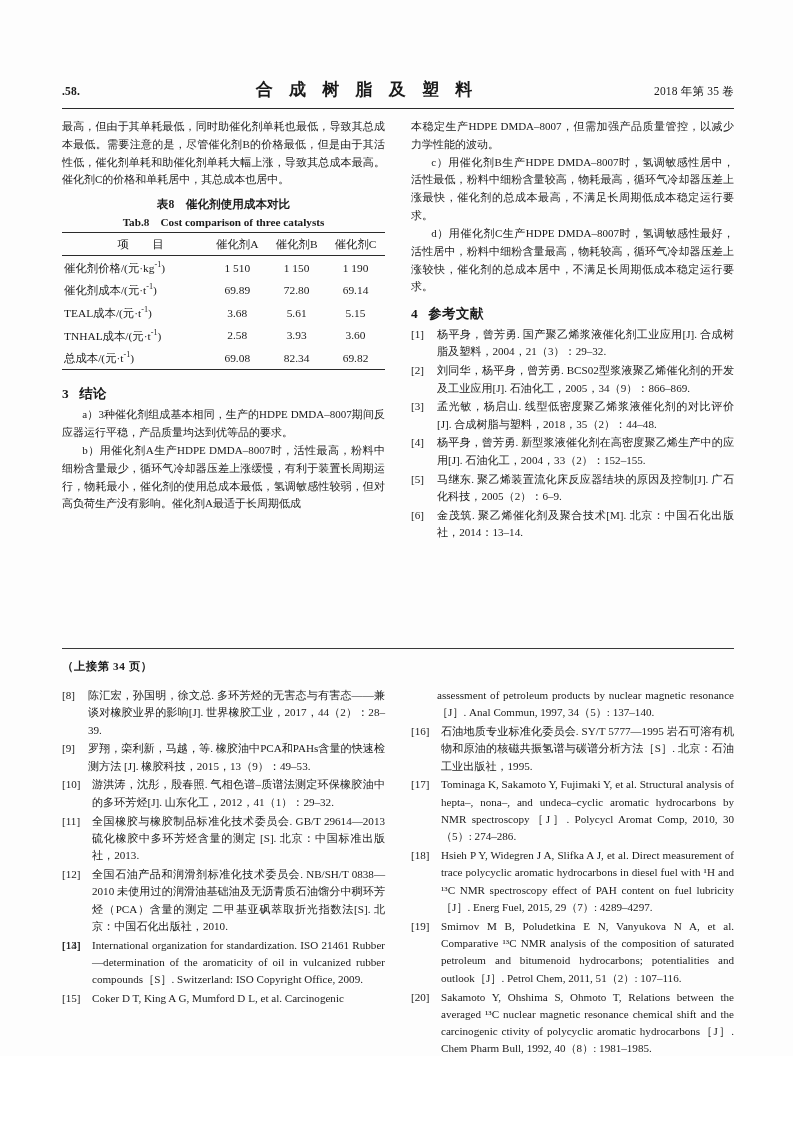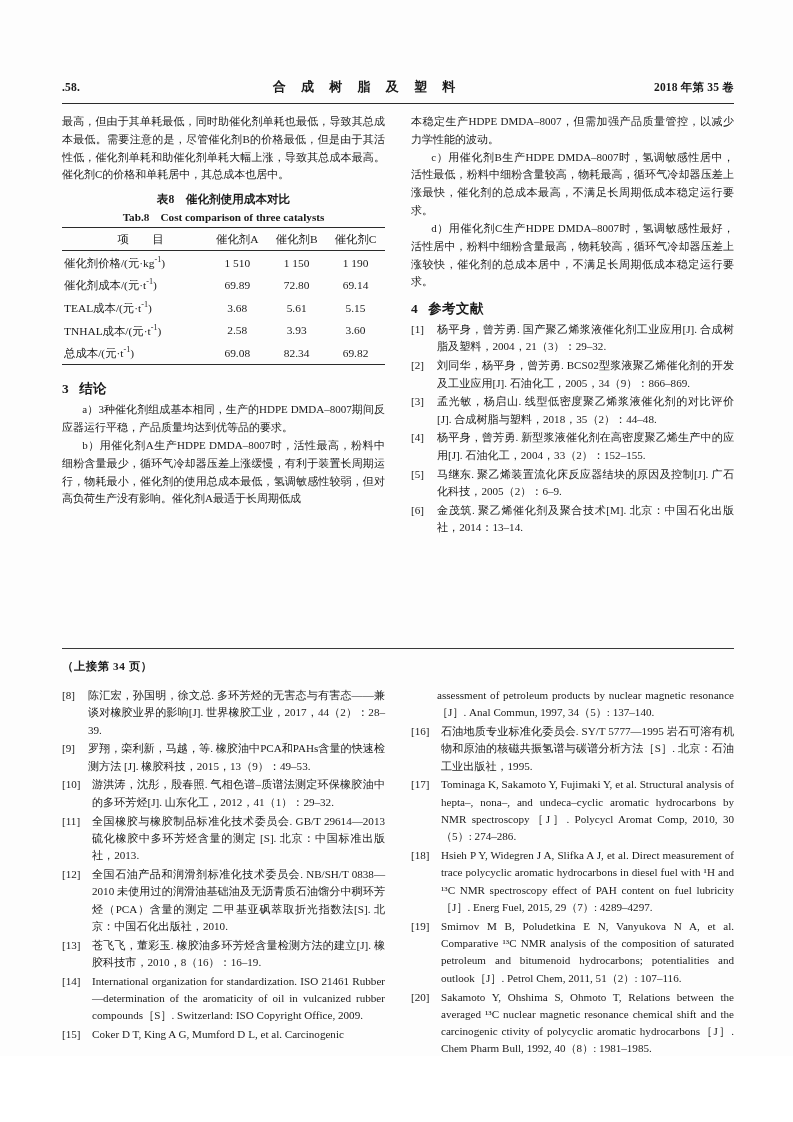--- a/index.html
+++ b/index.html
@@ -35,27 +35,27 @@
   .runhead {
     display: flex;
     align-items: baseline;
     justify-content: space-between;
     font-size: 11.5px;
     letter-spacing: 0.2px;
     padding-bottom: 5px;
   }
   .runhead-left { font-size: 11.5px; font-weight: 600; }
   .runhead-center {
-    font-size: 13px;
+    font-size: 17px;
     font-weight: 700;
     letter-spacing: 6px;
     text-align: center;
     flex: 1;
   }
-  .runhead-right { font-size: 11.5px; font-weight: 700; white-space: nowrap; }
+  .runhead-right { font-size: 11.5px; font-weight: 400; white-space: nowrap; }
   .rule-head {
     border-top: 1.4px solid #2a2a2a;
     margin-top: 2px;
     margin-bottom: 9px;
   }
 
   
   .cols {
     display: flex;
     gap: 26px;
@@ -272,21 +272,21 @@
     <div class="cont-note">（上接第 34 页）</div>
 
     <div class="bottom-cols">
       <div class="col">
         <ol class="refs" id="refs-bottom-left">
             <li><span class="tag">[8]</span><span>陈汇宏，孙国明，徐文总. 多环芳烃的无害态与有害态——兼谈对橡胶业界的影响[J]. 世界橡胶工业，2017，44（2）：28–39.</span></li>
             <li><span class="tag">[9]</span><span>罗翔，栾利新，马越，等. 橡胶油中PCA和PAHs含量的快速检测方法 [J]. 橡胶科技，2015，13（9）：49–53.</span></li>
             <li class="w3"><span class="tag">[10]</span><span>游洪涛，沈彤，殷春照. 气相色谱–质谱法测定环保橡胶油中的多环芳烃[J]. 山东化工，2012，41（1）：29–32.</span></li>
             <li class="w3"><span class="tag">[11]</span><span>全国橡胶与橡胶制品标准化技术委员会. GB/T 29614—2013 硫化橡胶中多环芳烃含量的测定 [S]. 北京：中国标准出版社，2013.</span></li>
             <li class="w3"><span class="tag">[12]</span><span>全国石油产品和润滑剂标准化技术委员会. NB/SH/T 0838—2010 未使用过的润滑油基础油及无沥青质石油馏分中稠环芳烃（PCA）含量的测定 二甲基亚砜萃取折光指数法[S]. 北京：中国石化出版社，2010.</span></li>
-            <li class="w3"><span class="tag">[13]</span><span>苍飞飞，董彩玉. 橡胶油多环芳烃含量检测方法的建立[J]. 橡胶科技市，2010，8（16）：16–19.</span></li>
+            <li class="w3"><span class="tag">[13]</span></li>
             <li class="w3"><span class="tag">[14]</span><span>International organization for standardization. ISO 21461 Rubber—determination of the aromaticity of oil in vulcanized rubber compounds［S］. Switzerland: ISO Copyright Office, 2009.</span></li>
             <li class="w3"><span class="tag">[15]</span><span>Coker D T, King A G, Mumford D L, et al. Carcinogenic</span></li>
           </ol>
       </div>
       <div class="col">
         <ol class="refs" id="refs-bottom-right">
             <li><span class="tag"></span><span>assessment of petroleum products by nuclear magnetic resonance［J］. Anal Commun, 1997, 34（5）: 137–140.</span></li>
             <li class="w3"><span class="tag">[16]</span><span>石油地质专业标准化委员会. SY/T 5777—1995 岩石可溶有机物和原油的核磁共振氢谱与碳谱分析方法［S］. 北京：石油工业出版社，1995.</span></li>
             <li class="w3"><span class="tag">[17]</span><span>Tominaga K, Sakamoto Y, Fujimaki Y, et al. Structural analysis of hepta–, nona–, and undeca–cyclic aromatic hydrocarbons by NMR spectroscopy［J］. Polycycl Aromat Comp, 2010, 30（5）: 274–286.</span></li>
             <li class="w3"><span class="tag">[18]</span><span>Hsieh P Y, Widegren J A, Slifka A J, et al. Direct measurement of trace polycyclic aromatic hydrocarbons in diesel fuel with ¹H and ¹³C NMR spectroscopy effect of PAH content on fuel lubricity［J］. Energ Fuel, 2015, 29（7）: 4289–4297.</span></li>

